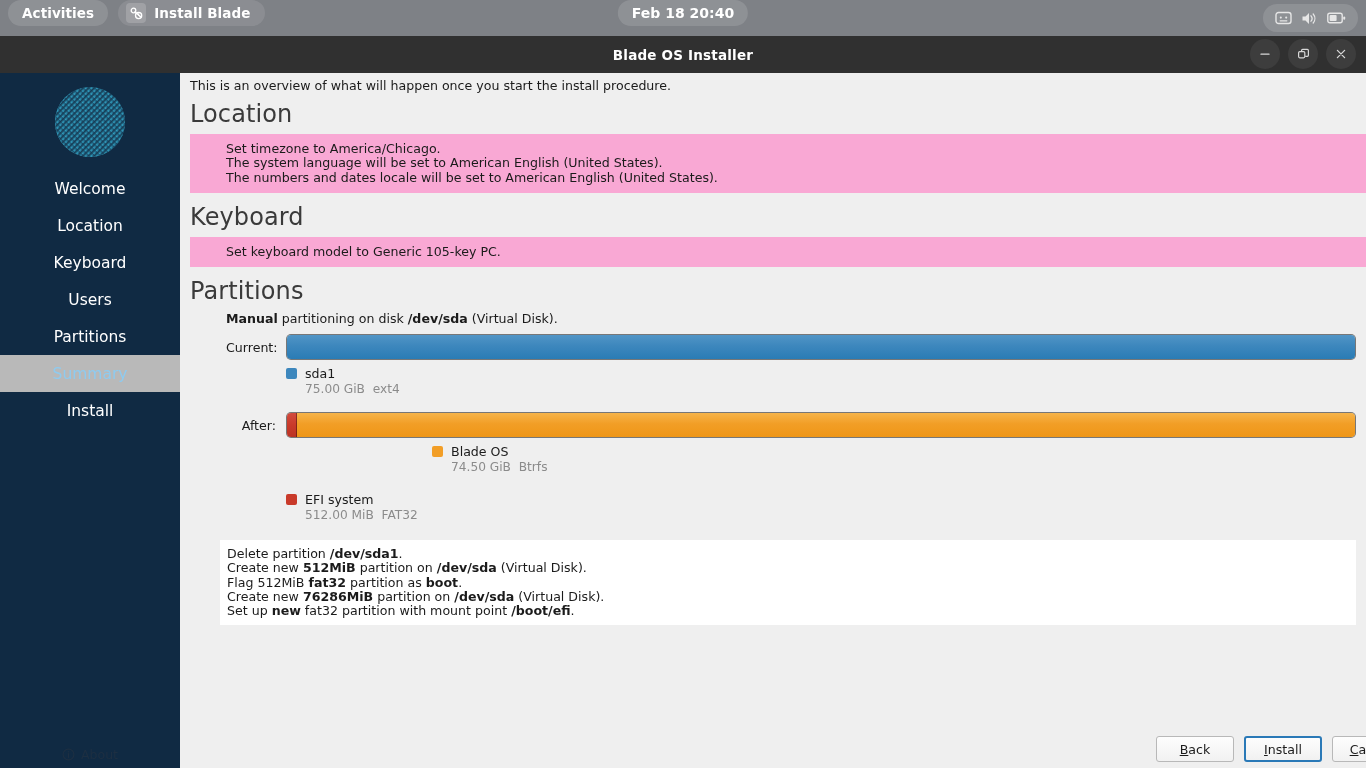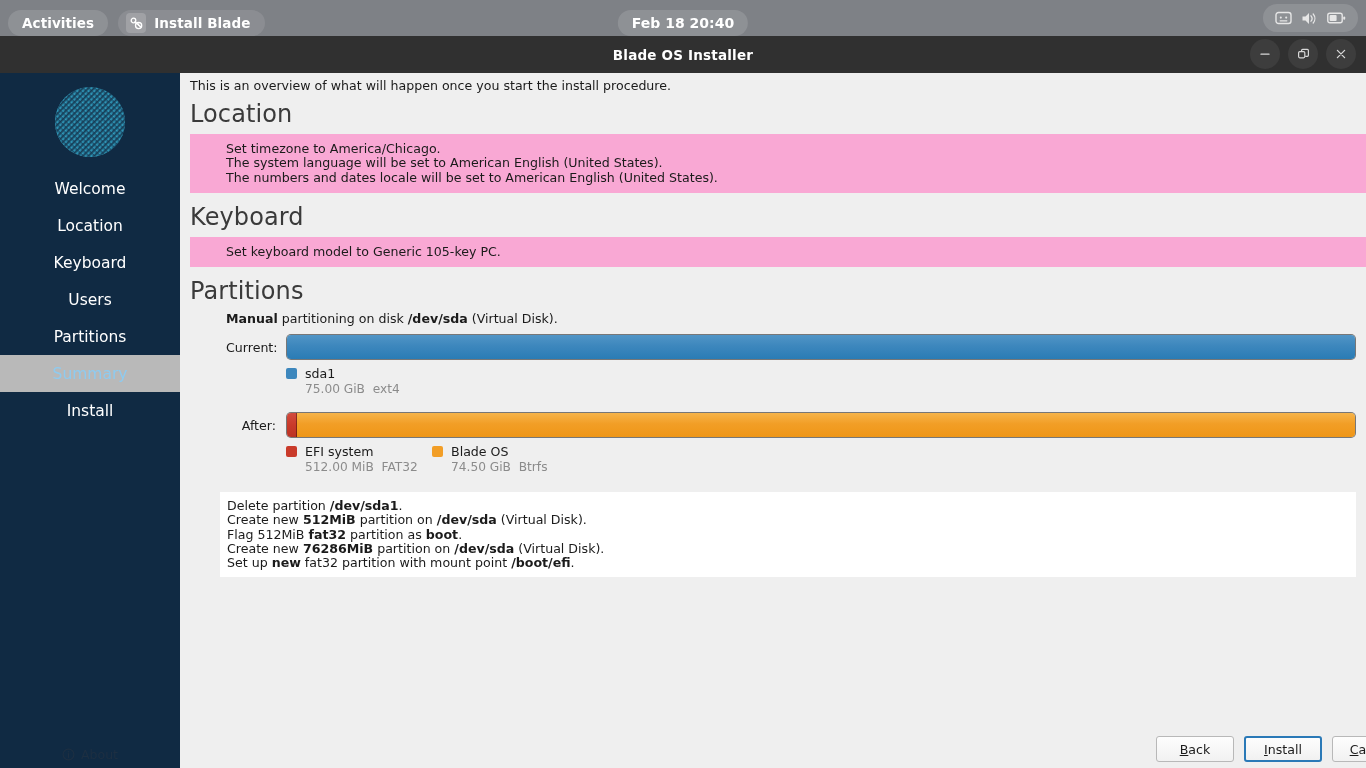--- a/index.html
+++ b/index.html
@@ -10,21 +10,21 @@
     overflow: hidden;
     font-family: "DejaVu Sans", "Liberation Sans", sans-serif;
     background: #efefef;
   }
 
   
   .topbar {
     position: absolute; top: 0; left: 0;
     width: 1366px; height: 36px;
     background: #7e8186;
-    display: flex; align-items: flex-end;
+    display: flex; align-items: flex-start;
     color: #ffffff;
     font-size: 13.5px;
     z-index: 50;
   }
   .topbar-left { display: flex; align-items: center; gap: 10px; padding-left: 8px; }
   .tb-pill {
     padding: 4px 14px; border-radius: 14px;
     background: rgba(255,255,255,0.13);
     display: flex; align-items: center; gap: 8px;
     font-weight: 600; letter-spacing: 0.1px;
@@ -162,21 +162,21 @@
   .legend-top { display: flex; align-items: center; gap: 8px; }
   .swatch { width: 11px; height: 11px; border-radius: 2px; }
   .swatch.blue   { background: #3d87bd; }
   .swatch.red    { background: #c93a2a; }
   .swatch.orange { background: #f29e26; }
   .legend-name { font-size: 12.6px; color: #1b1b1b; }
   .legend-sub {
     font-size: 12.2px; color: #8b8b8b;
     margin-left: 19px; margin-top: 1px;
   }
-  .legend-item.efi { width: 146px; margin-right: 0; }
+  .legend-item.efi { width: 146px; margin-right: 0; margin-top: 48px; }
 
   .actions-panel {
     background: #ffffff;
     width: 1136px;
     margin-left: 30px; margin-top: 18px;
     padding: 7px 0 7px 7px;
     font-size: 12.6px; color: #1b1b1b;
     line-height: 14.2px;
   }
   .actions-panel .line { height: 14.2px; }

